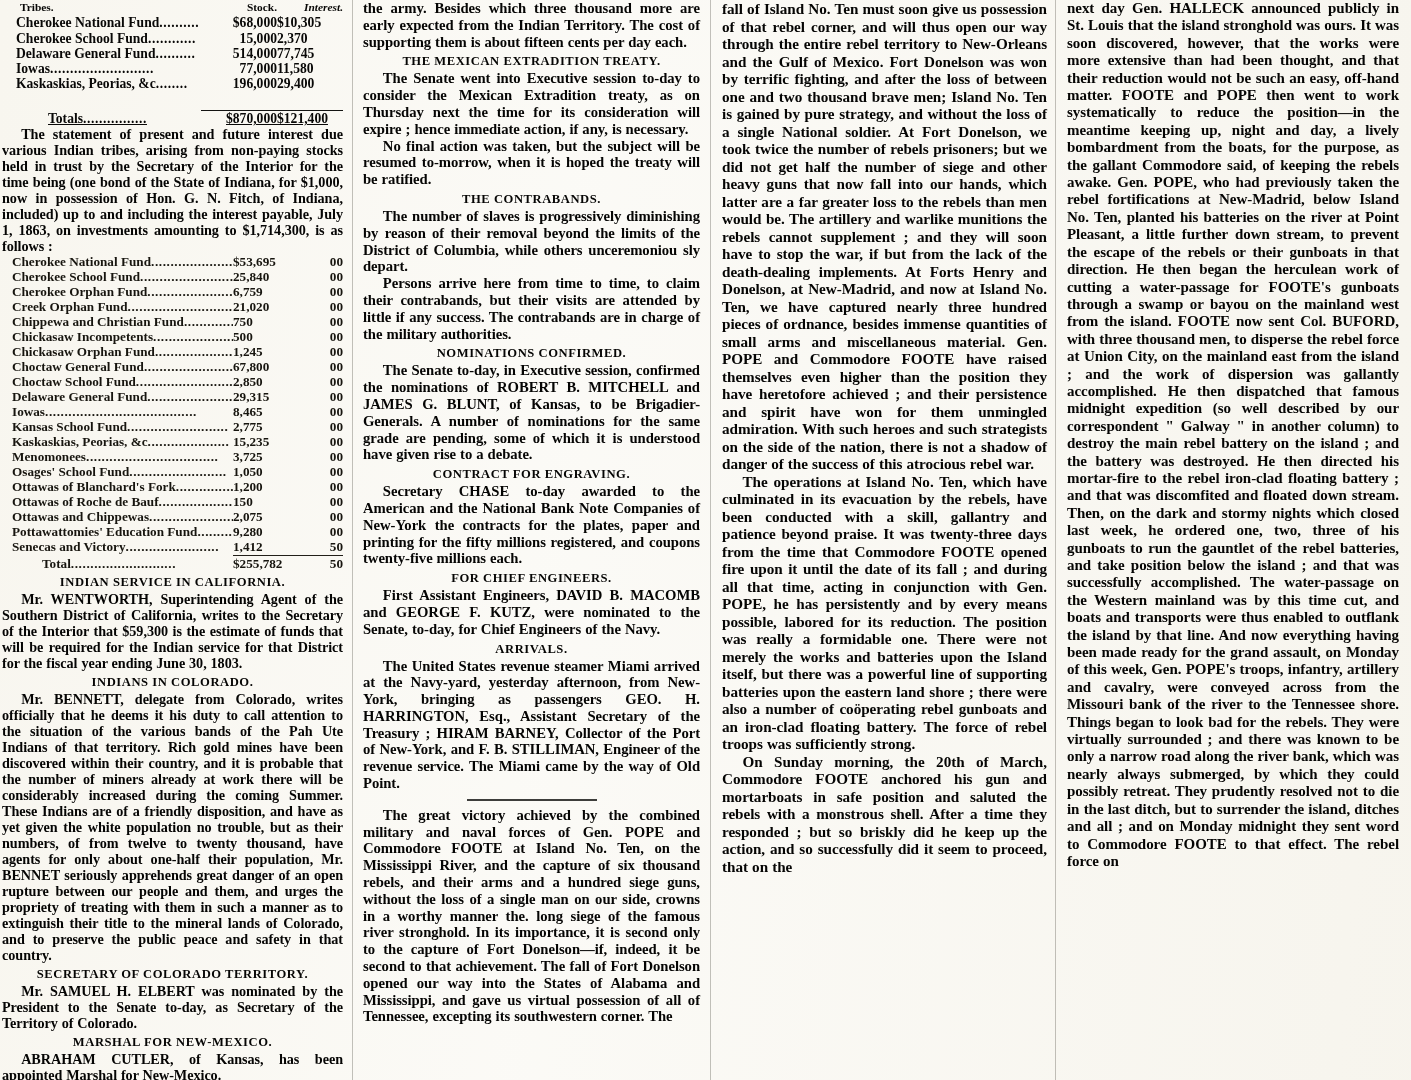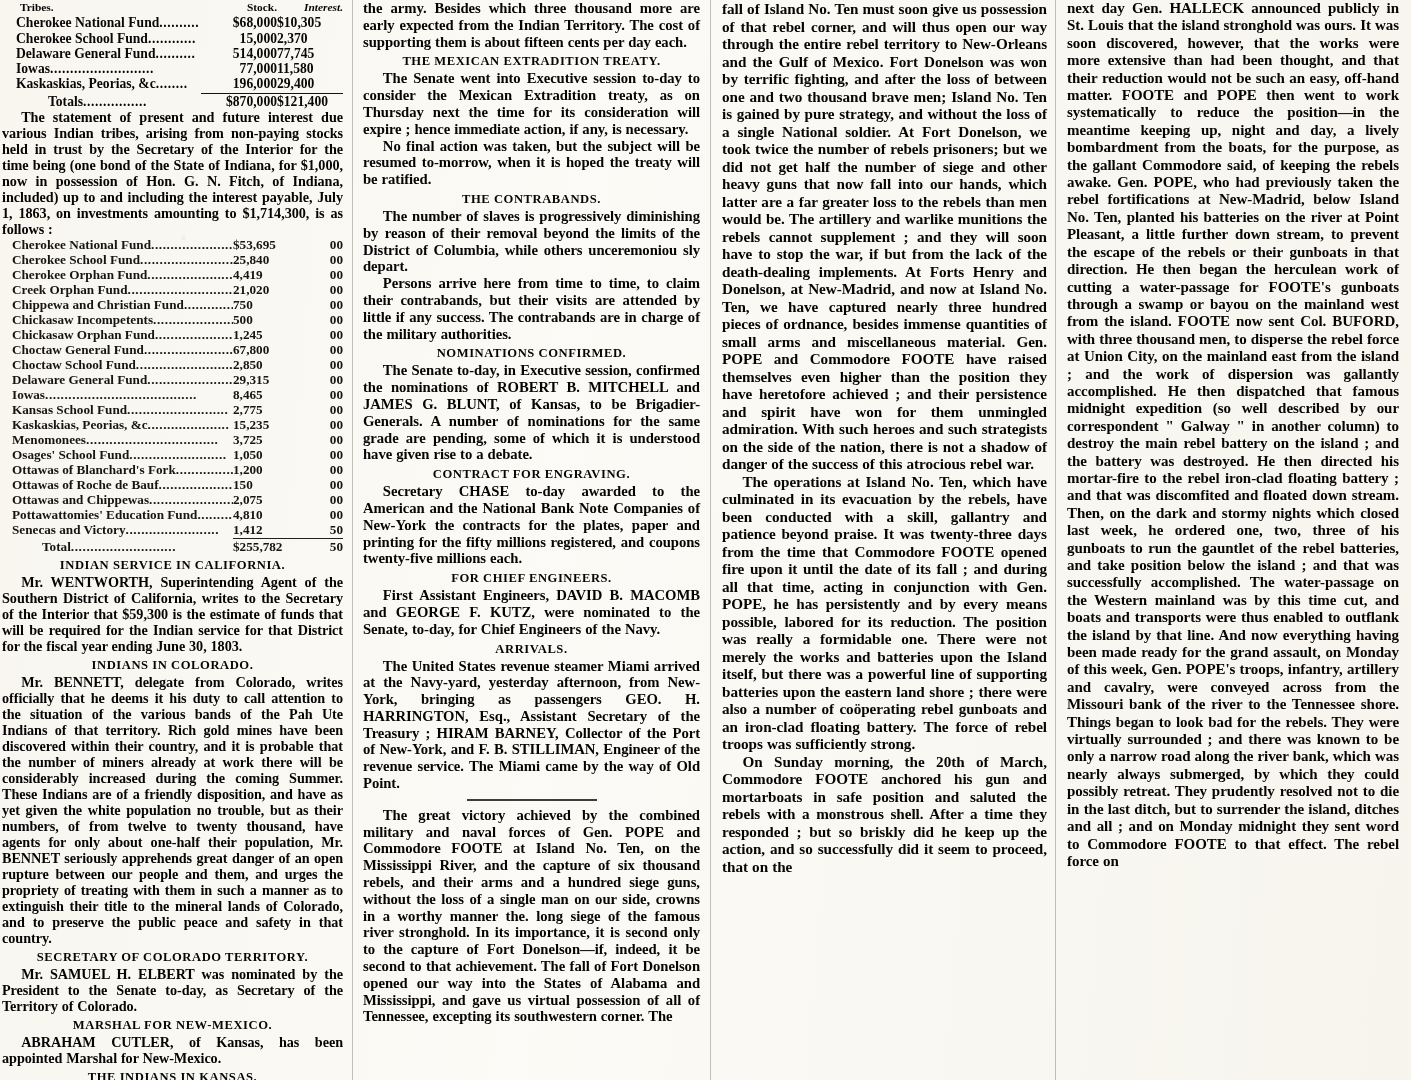--- a/index.html
+++ b/index.html
@@ -84,21 +84,21 @@
   .tbl .thr .n{flex:1;padding-left:18px;}
   .tbl .thr .s{width:74px;text-align:right;}
   .tbl .thr .i{width:66px;text-align:right;font-style:italic;}
   .tbl .row{display:flex;align-items:baseline;}
   .tbl .row .n{
     flex:1;white-space:nowrap;overflow:hidden;
     padding-left:14px;
   }
   .tbl .row .s{width:76px;text-align:right;white-space:nowrap;}
   .tbl .row .i{width:66px;text-align:left;white-space:nowrap;}
-  .tbl .row.tot{margin-top:1px;}
+  .tbl .row.tot{margin-top:18px;text-decoration:underline;}
   .tbl .row.tot .n{padding-left:46px;}
   .tbl .row.tot .s,.tbl .row.tot .i{border-top:1.6px solid #221f19;}
 
   
   .mlist{font-size:13.2px;line-height:15.0px;font-weight:700;width:100%;}
   .mlist .row{display:flex;align-items:baseline;white-space:nowrap;}
   .mlist .row .n{flex:1;overflow:hidden;padding-left:10px;}
   .mlist .row .v{width:86px;text-align:left;}
   .mlist .row .c{width:24px;text-align:right;}
   .mlist .row.tot .n{padding-left:40px;}
@@ -160,21 +160,21 @@
             <span class="v">$53,695</span>
             <span class="c">00</span>
           </div>
           <div class="row">
             <span class="n"><span>Cherokee School Fund</span><span class="dots">........................</span></span>
             <span class="v">25,840</span>
             <span class="c">00</span>
           </div>
           <div class="row">
             <span class="n"><span>Cherokee Orphan Fund</span><span class="dots">........................</span></span>
-            <span class="v">4,419</span>
+            <span class="v">6,759</span>
             <span class="c">00</span>
           </div>
           <div class="row">
             <span class="n"><span>Creek Orphan Fund</span><span class="dots">...........................</span></span>
             <span class="v">21,020</span>
             <span class="c">00</span>
           </div>
           <div class="row">
             <span class="n"><span>Chippewa and Christian Fund</span><span class="dots">.................</span></span>
             <span class="v">750</span>
@@ -240,21 +240,21 @@
             <span class="v">150</span>
             <span class="c">00</span>
           </div>
           <div class="row">
             <span class="n"><span>Ottawas and Chippewas</span><span class="dots">.......................</span></span>
             <span class="v">2,075</span>
             <span class="c">00</span>
           </div>
           <div class="row">
             <span class="n"><span>Pottawattomies' Education Fund</span><span class="dots">..............</span></span>
-            <span class="v">4,810</span>
+            <span class="v">9,280</span>
             <span class="c">00</span>
           </div>
           <div class="row">
             <span class="n"><span>Senecas and Victory</span><span class="dots">........................</span></span>
             <span class="v">1,412</span>
             <span class="c">50</span>
           </div>
           <div class="row tot">
             <span class="n"><span>Total</span><span class="dots">...........................</span></span>
             <span class="v">$255,782</span>

